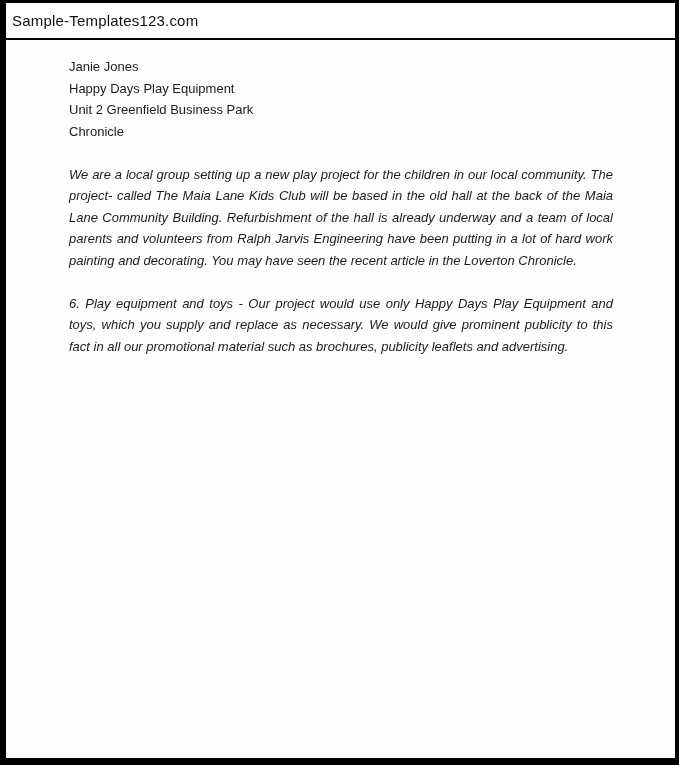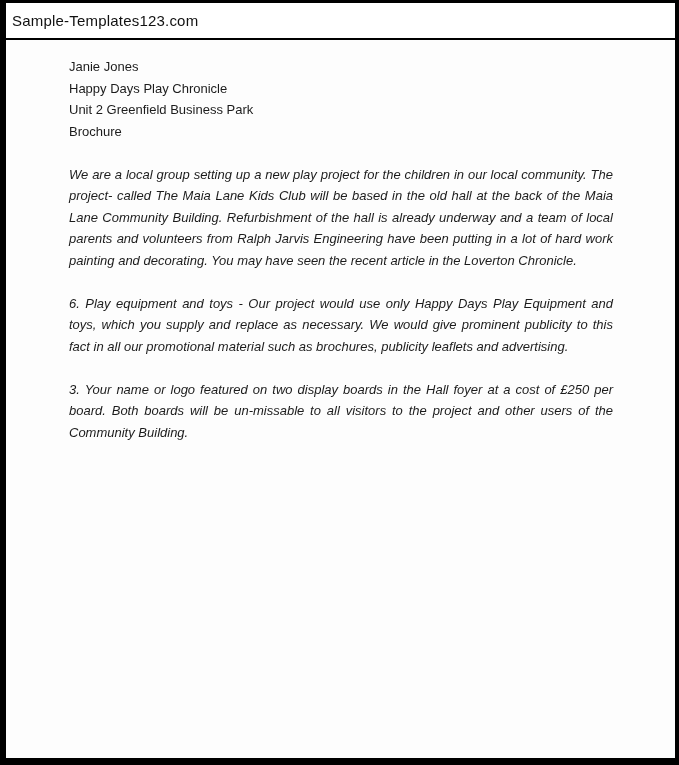--- a/index.html
+++ b/index.html
@@ -48,30 +48,29 @@
 <div class="page">
 
   <header class="site-bar">
     <span class="site-title">Sample-Templates123.com</span>
   </header>
 
   <main class="letter">
 
     <div class="block address">
       <div>Janie Jones</div>
-      <div>Happy Days Play Chronicle</div>
+      <div>Happy Days Play Equipment</div>
       <div>Unit 2 Greenfield Business Park</div>
-      <div>Brochure</div>
+      <div>Chronicle</div>
     </div>
 
 
 
 
     <p class="block para">We are a local group setting up a new play project for the children in our local community. The project- called The Maia Lane Kids Club will be based in the old hall at the back of the Maia Lane Community Building. Refurbishment of the hall is already underway and a team of local parents and volunteers from Ralph Jarvis Engineering have been putting in a lot of hard work painting and decorating. You may have seen the recent article in the Loverton Chronicle.</p>
 
 
     <p class="block para">6. Play equipment and toys - Our project would use only Happy Days Play Equipment and toys, which you supply and replace as necessary. We would give prominent publicity to this fact in all our promotional material such as brochures, publicity leaflets and advertising.</p>
 
 
-    <p class="block para">3. Your name or logo featured on two display boards in the Hall foyer at a cost of £250 per board. Both boards will be un-missable to all visitors to the project and other users of the Community Building.</p>
 
   </main>
 </div>
 
 </body></html>

